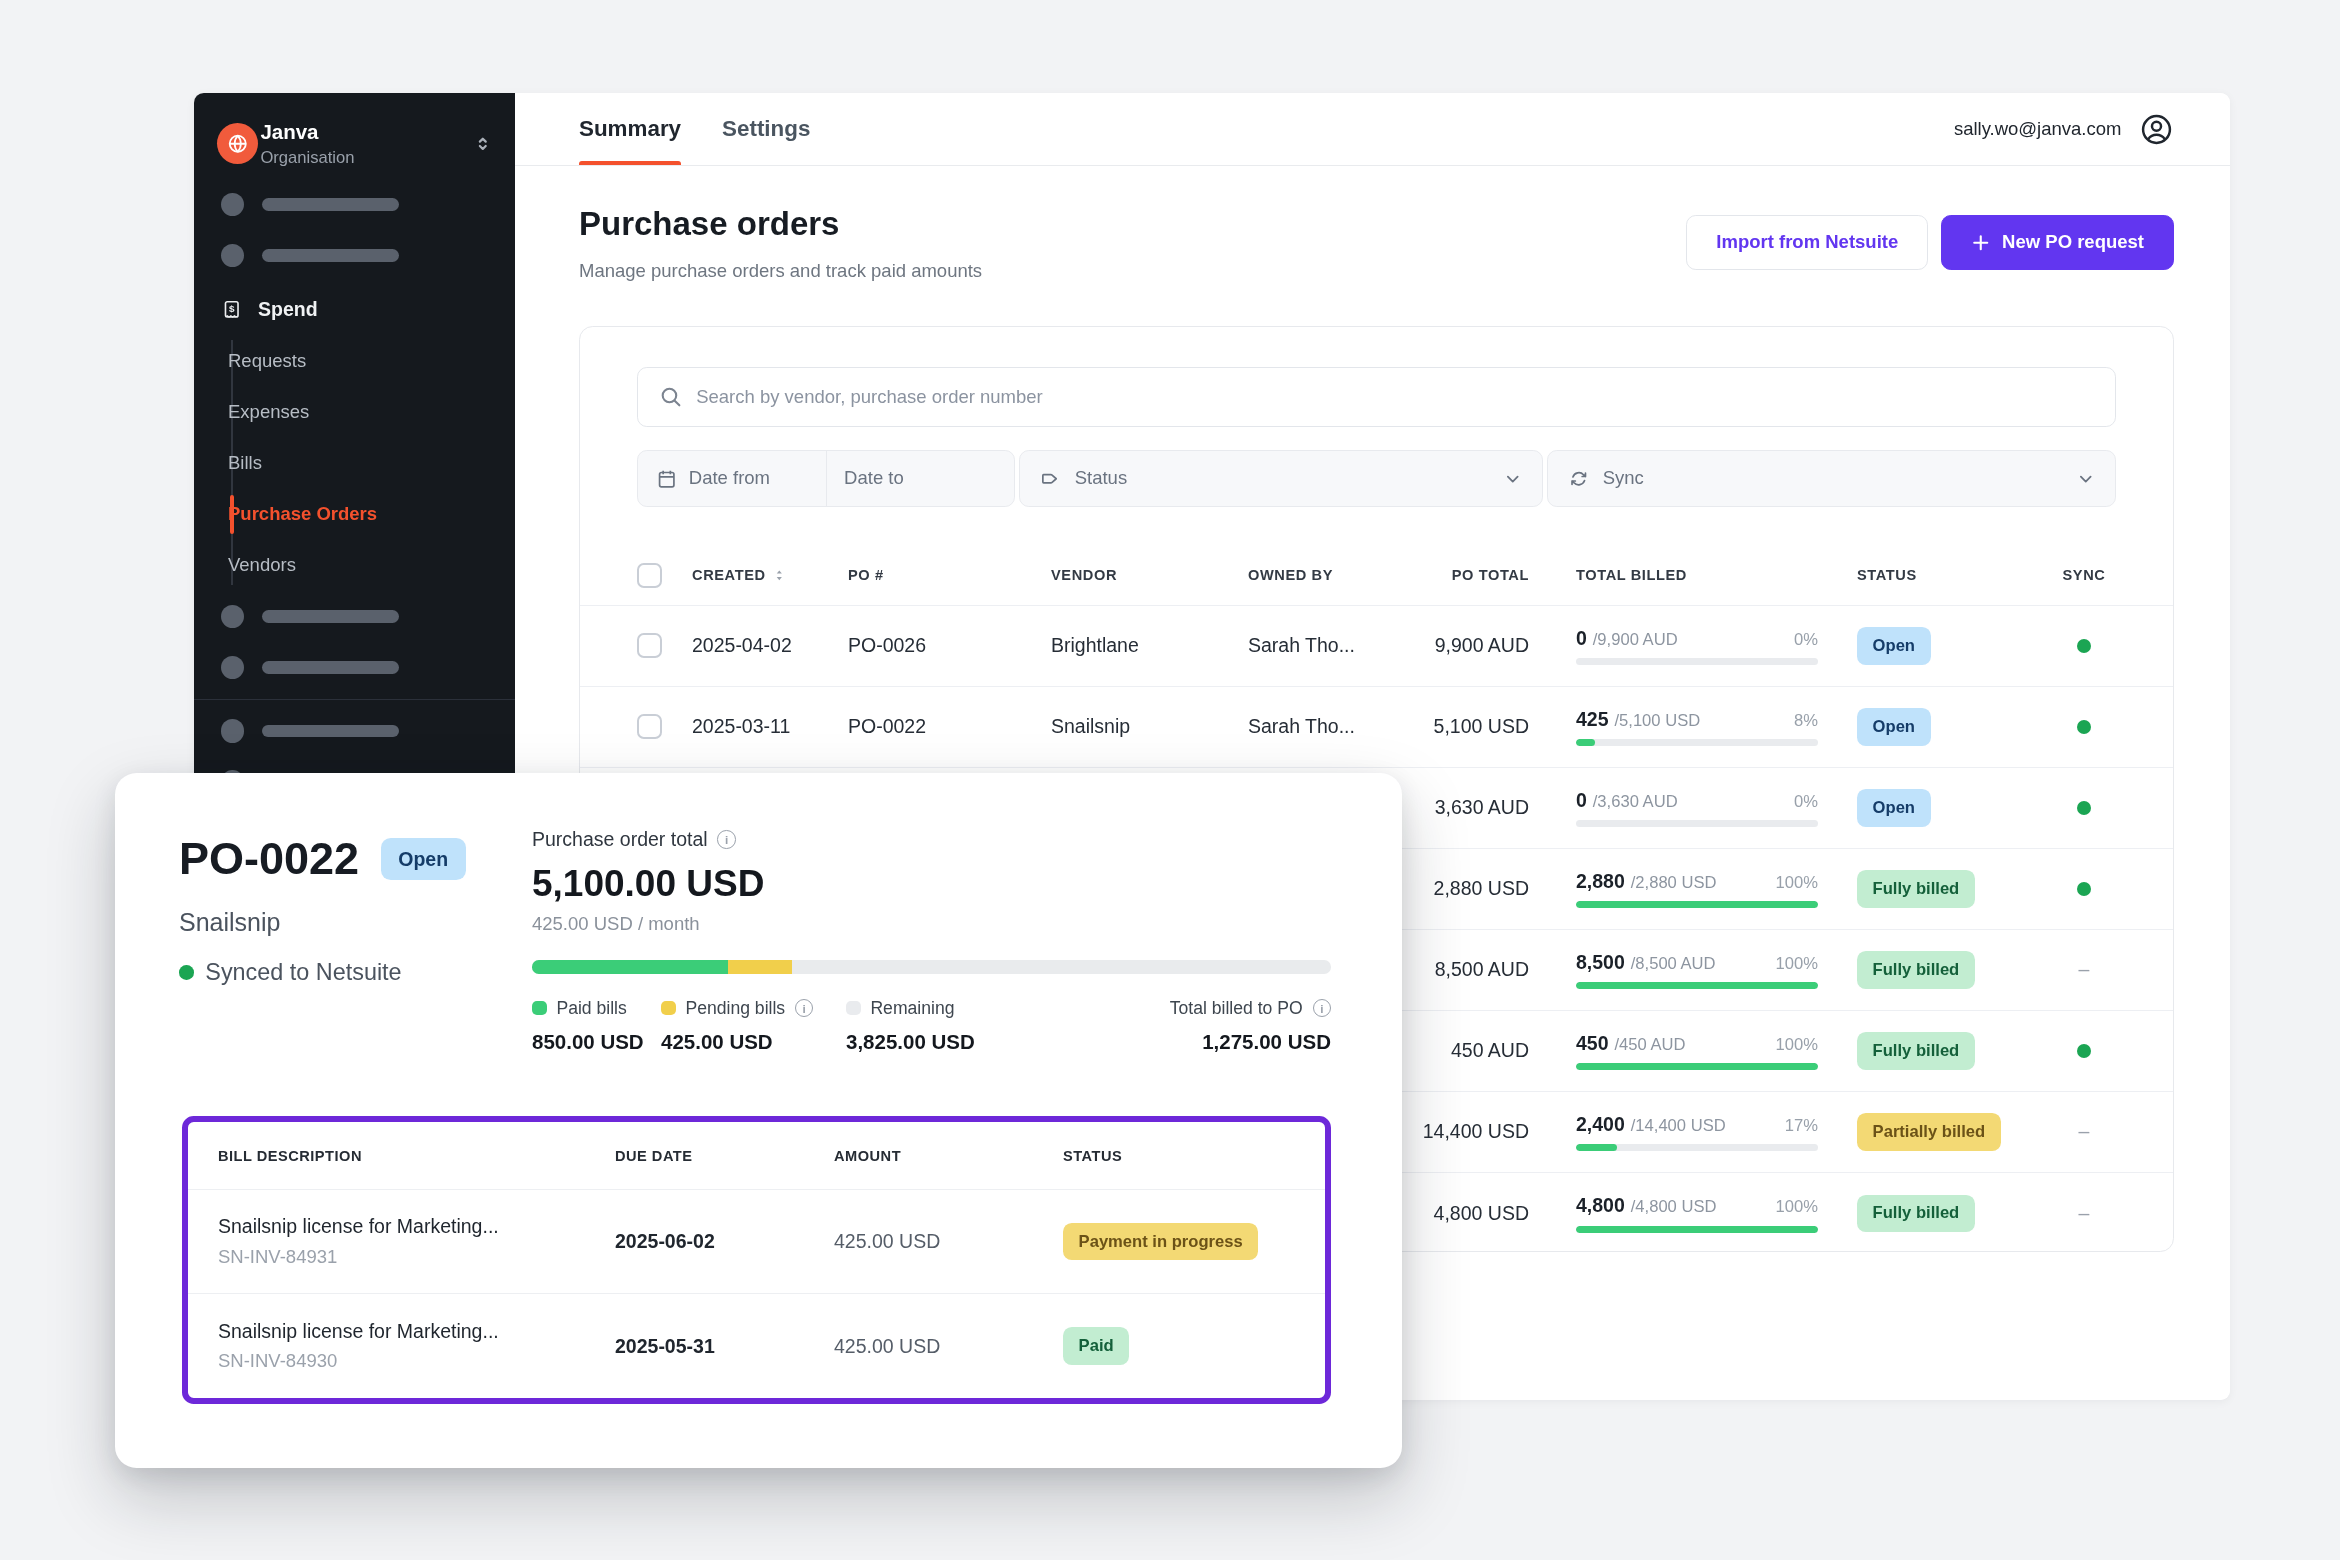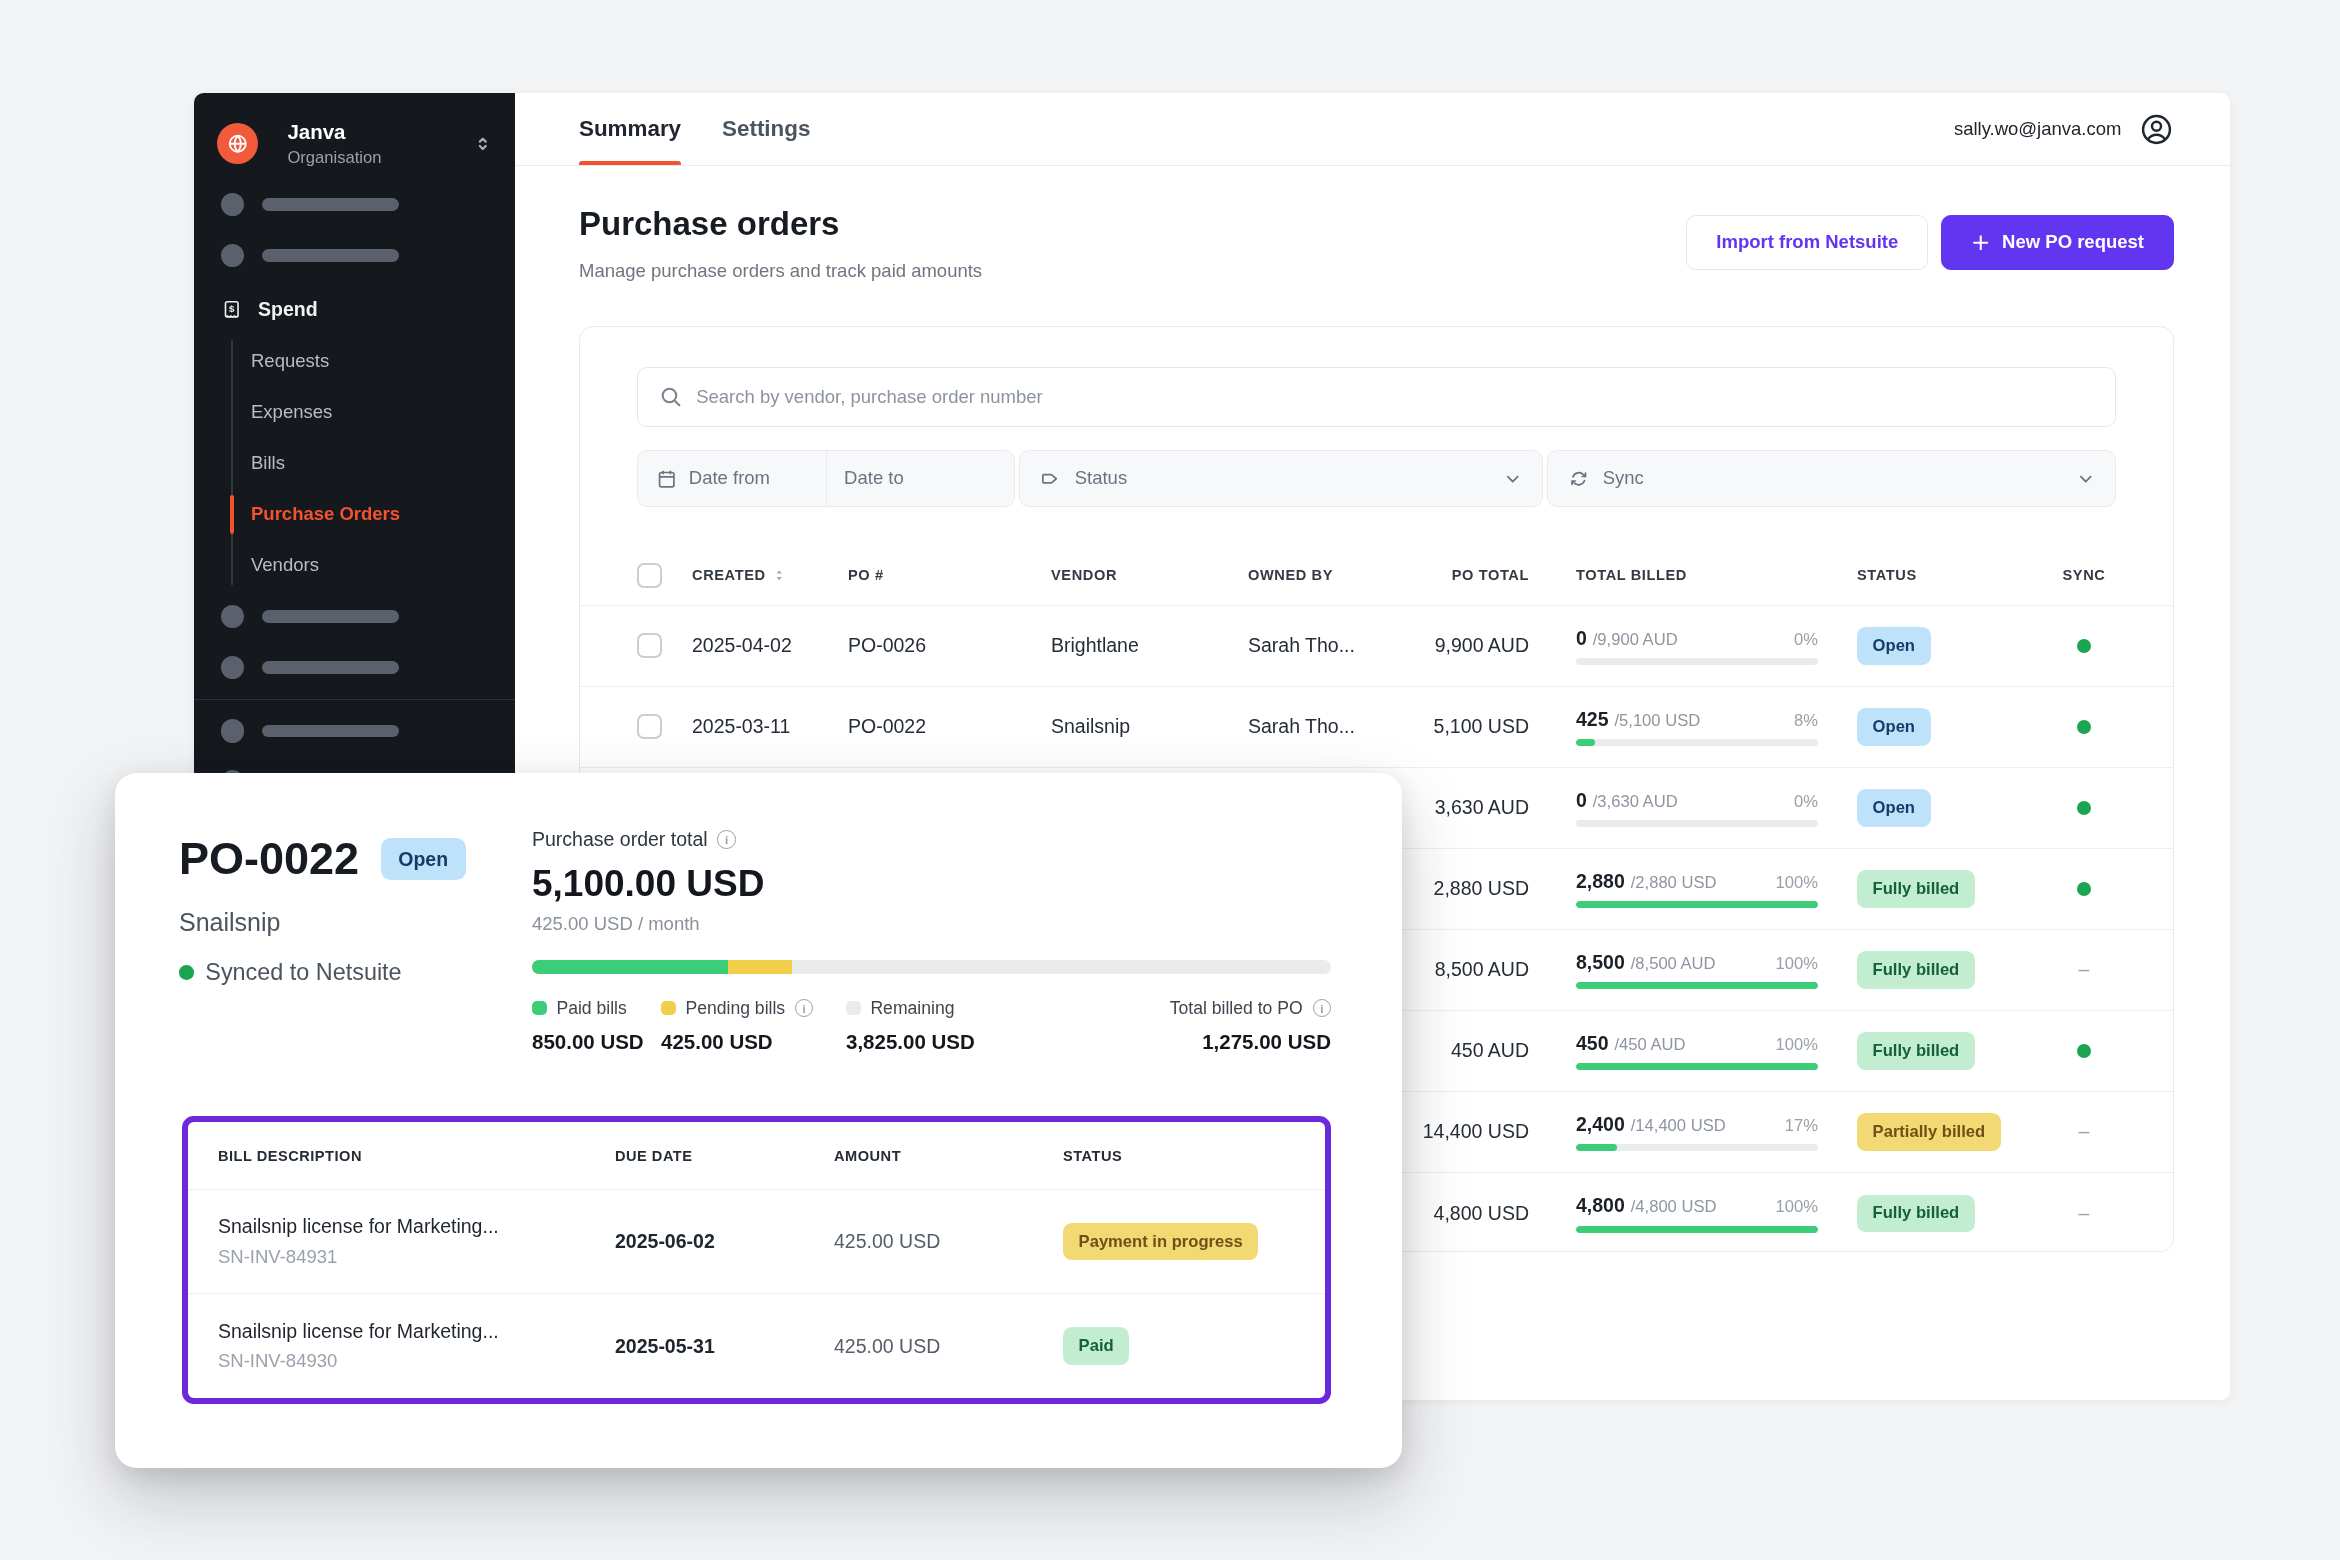--- a/index.html
+++ b/index.html
@@ -7,38 +7,38 @@
     font-family:"Liberation Sans","DejaVu Sans",sans-serif; }
   .stage { position:relative; width:2341px; height:1560px; background:#f2f3f5; }
 
   
   .window { position:absolute; left:194px; top:93px; width:2036px; height:1307px;
     background:#fff; border-radius:9.8px; overflow:hidden; display:flex;
     box-shadow:0 2px 9.8px rgba(23,28,38,.05); }
 
   
   .sidebar { width:321px; flex:0 0 321px; background:#15191e; color:#eceef0; }
-  .org-row { display:flex; align-items:center; gap:29px; padding:23.4px 23.4px 0 23.4px; height:78px; }
+  .org-row { display:flex; align-items:center; gap:2px; padding:23.4px 23.4px 0 23.4px; height:78px; }
   .org-logo { width:41px; height:41px; border-radius:50%; background:#f15b3c; flex:0 0 41px;
     display:flex; align-items:center; justify-content:center; }
   .org-text { flex:1; }
   .org-name { font-size:20.5px; font-weight:700; color:#fff; }
   .org-sub { font-size:16.6px; color:#99a0aa; margin-top:3.9px; }
   .org-caret { color:#aab0b9; }
   .skel { height:51px; display:flex; align-items:center; gap:17.6px; padding:0 27px; }
   .skel .sk-c { width:23.4px; height:23.4px; border-radius:50%; background:#5a616c; }
   .skel .sk-b { width:137px; height:12.7px; border-radius:6.8px; background:#5a616c; }
   .skel-group1 { margin-top:7.8px; }
   .spend-row { margin-top:2px; height:53px; display:flex; align-items:center; gap:15.6px;
     padding:0 27px; font-size:19.5px; font-weight:600; color:#f0f2f4; }
   .submenu { position:relative; }
   .submenu::before { content:""; position:absolute; left:37px; top:3.9px; bottom:5.9px;
     width:2px; background:#31363f; }
   .snav { position:relative; height:51px; display:flex; align-items:center;
-    padding-left:57px; font-size:18.5px; color:#b7bdc5; cursor:pointer; }
+    padding-left:34px; font-size:18.5px; color:#b7bdc5; cursor:pointer; }
   .snav.active { color:#f4512d; font-weight:700; }
   .snav.active::before { content:""; position:absolute; left:36px; top:5.9px; bottom:5.9px;
     width:3.9px; border-radius:2px; background:#f4512d; }
   .side-div { height:1px; background:#2b303a; margin:5.9px 0; }
 
   
   .main { flex:1; display:flex; flex-direction:column; background:#fff; }
   .topbar { height:73px; flex:0 0 73px; border-bottom:1px solid #e9ebee;
     display:flex; align-items:stretch; padding:0 56px 0 64px; }
   .tabs { display:flex; gap:41px; }

